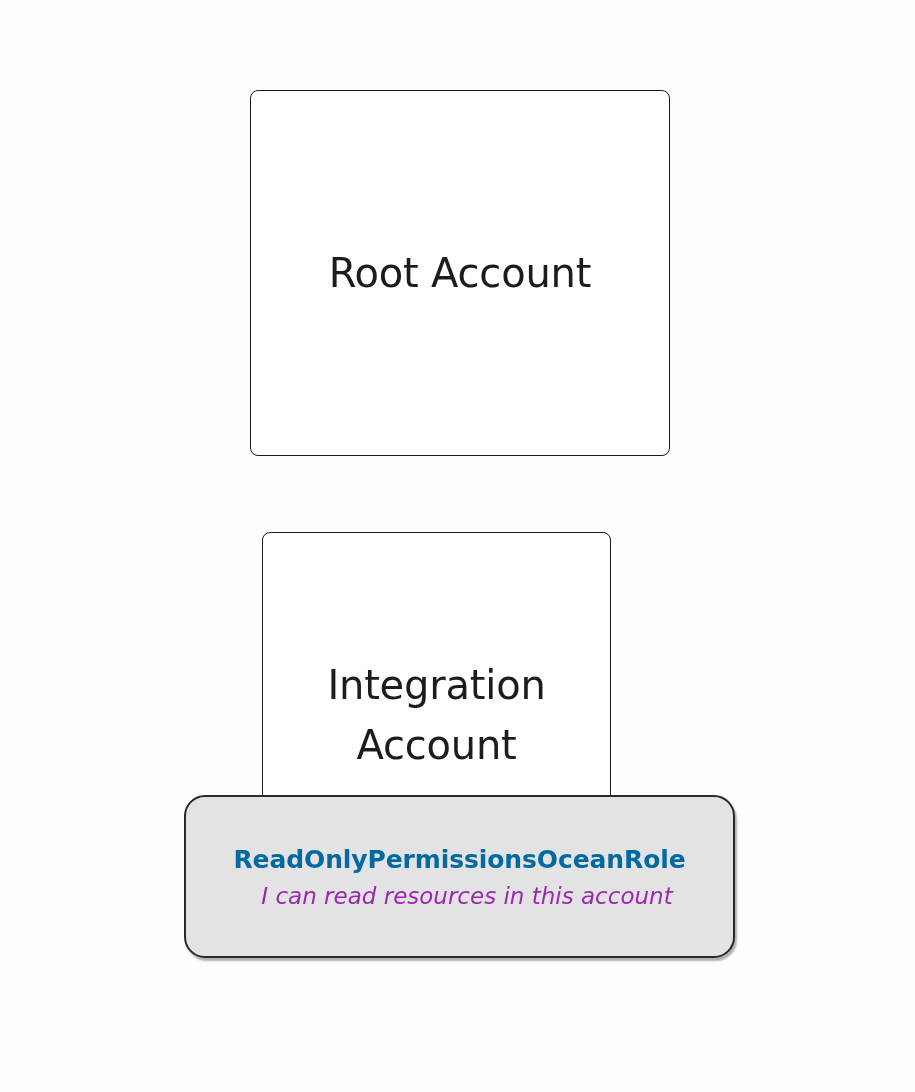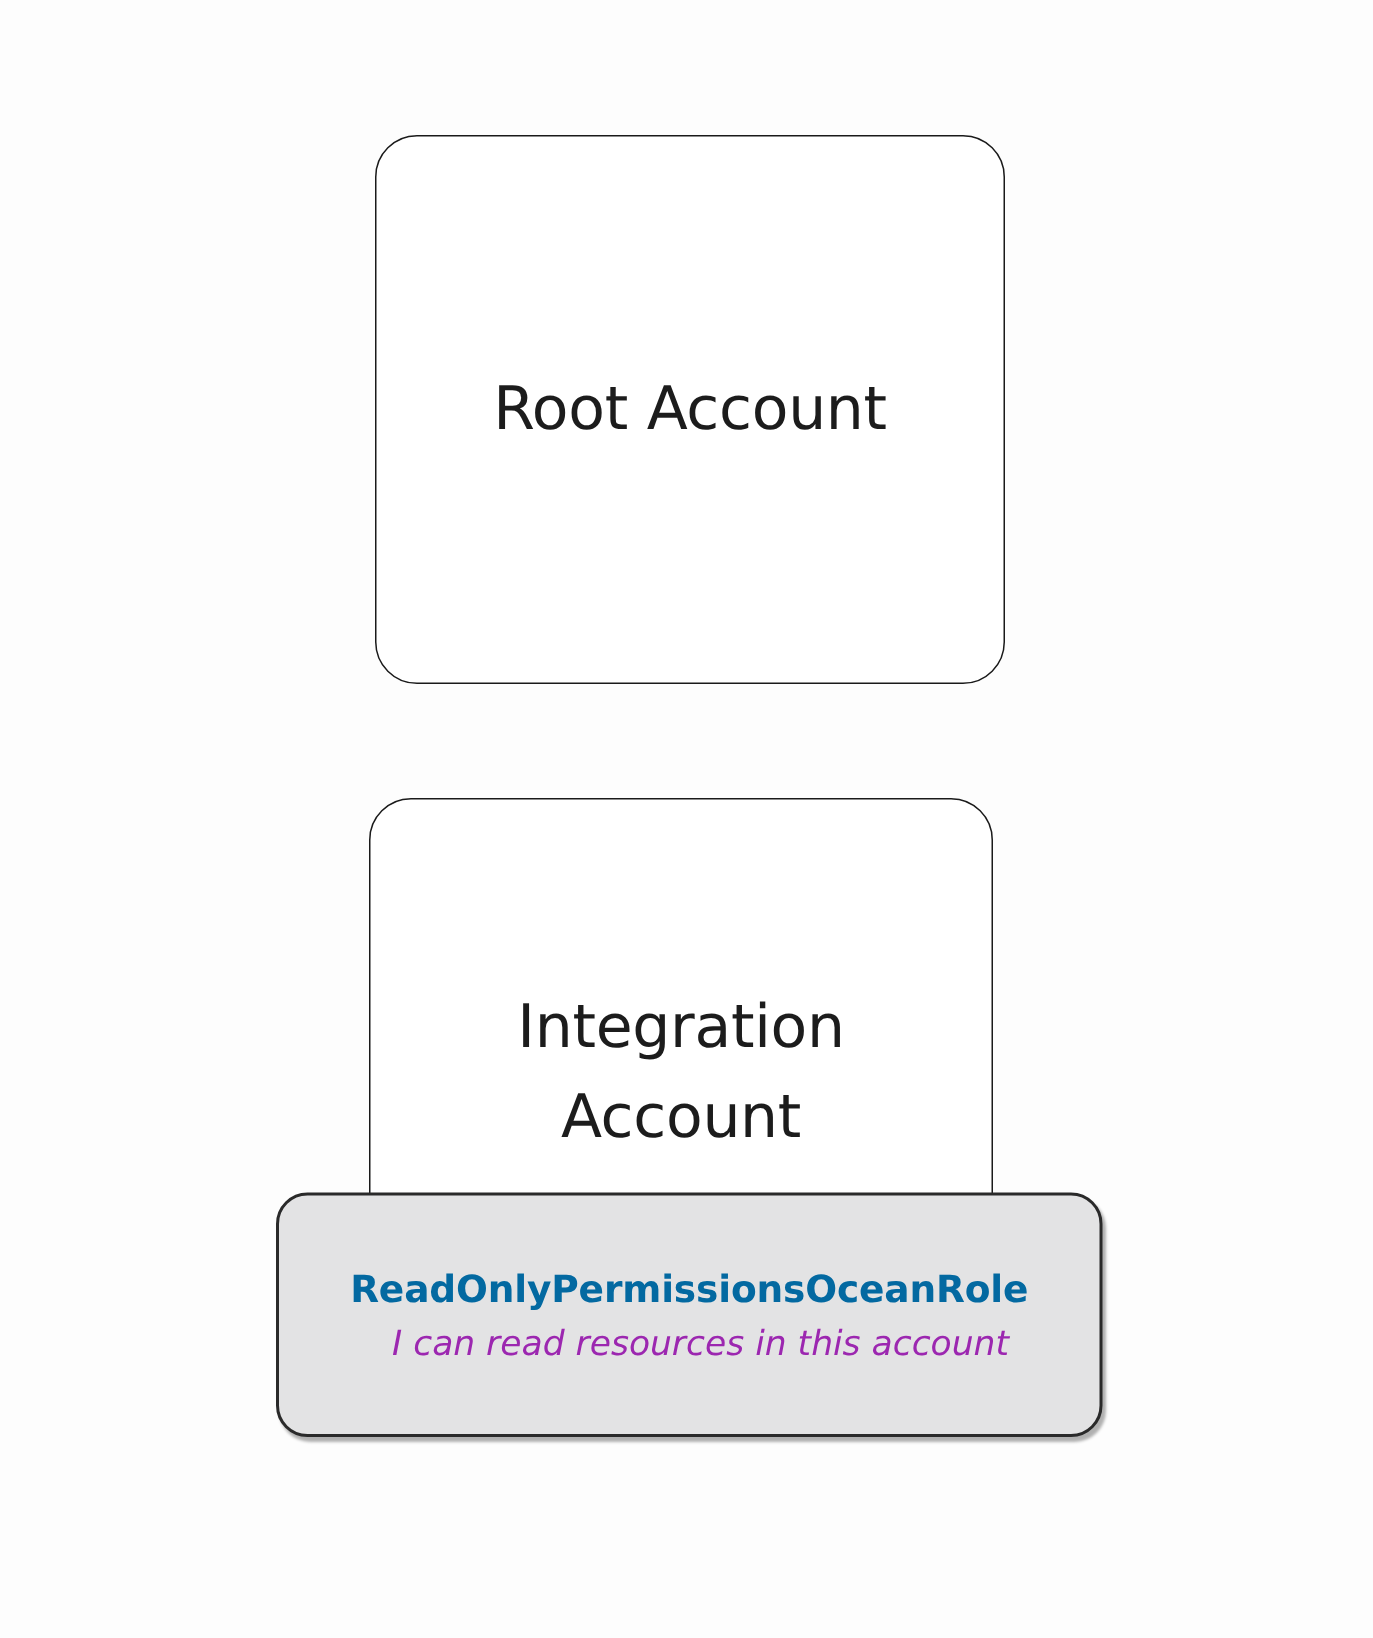--- a/index.html
+++ b/index.html
@@ -19,39 +19,39 @@
     width: 915px;
     height: 1092px;
     background: #fdfdfd;
   }
 
   
   .account-box {
     position: absolute;
     background: #ffffff;
     border: 1.6px solid #1a1a1a;
-    border-radius: 28px;
+    border-radius: 8px;
     box-sizing: border-box;
     display: flex;
     align-items: center;
     justify-content: center;
   }
 
   #root-account-box {
     left: 250px;
     top: 90px;
     width: 420px;
     height: 366px;
     z-index: 1;
   }
 
   #integration-account-box {
-    left: 246px;
+    left: 262px;
     top: 532px;
-    width: 416px;
+    width: 349px;
     height: 300px;
     z-index: 1;
   }
 
   .account-label {
     font-size: 40px;
     line-height: 60px;
     color: #1c1c1c;
     text-align: center;
     font-weight: 400;

